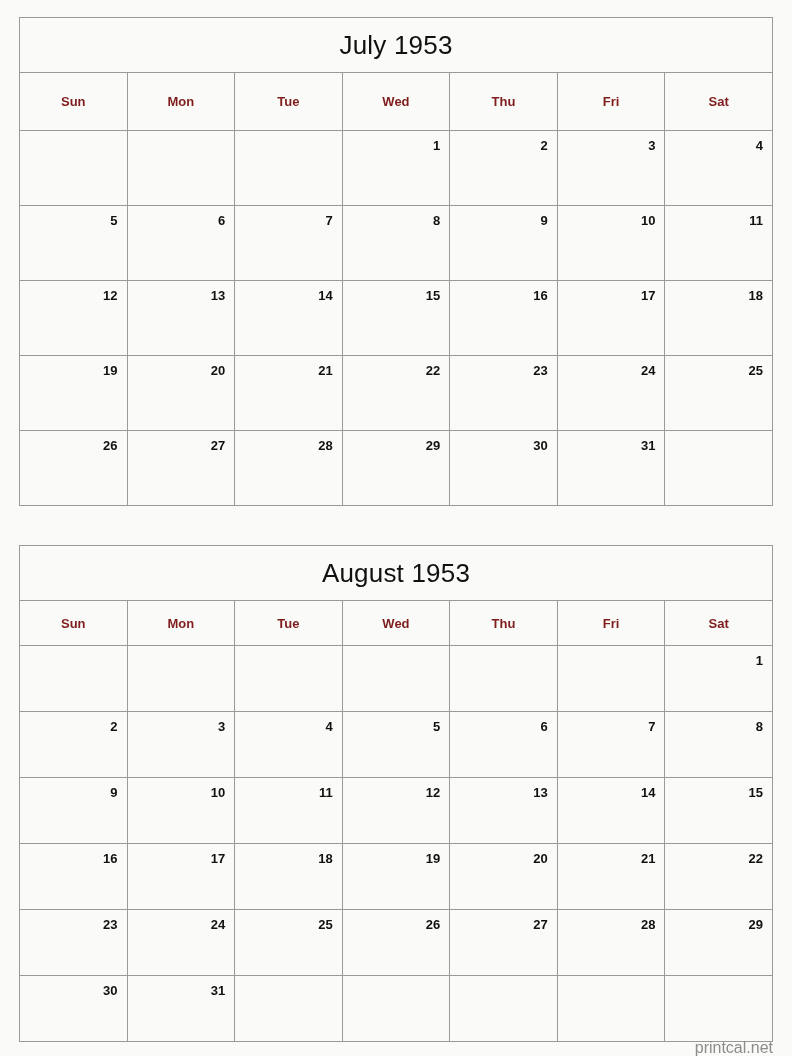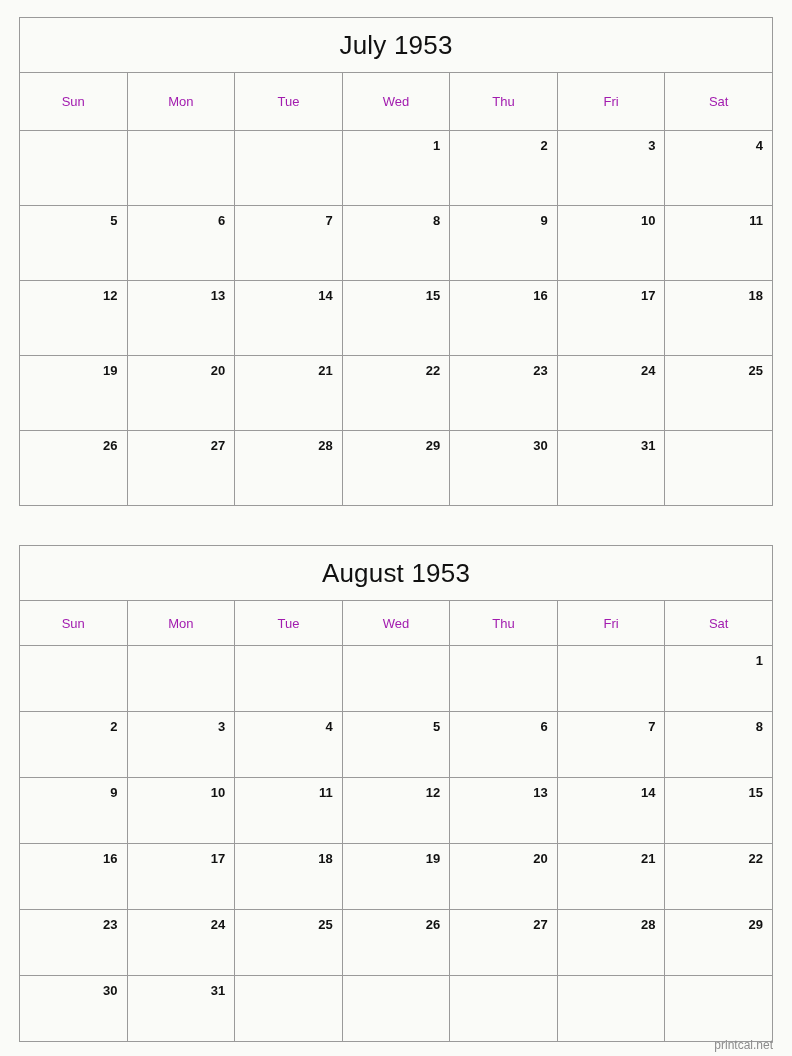--- a/index.html
+++ b/index.html
@@ -60,22 +60,22 @@
     color: #111111;
     line-height: 1;
     font-family: "Liberation Sans", sans-serif;
   }
 
   
   .dow-cell {
     text-align: center;
     vertical-align: middle;
     font-size: 13px;
-    font-weight: normal;
-    color: #a21caf;
+    font-weight: bold;
+    color: #7f1d1d;
   }
   .cal--july .dow-cell { height: 57px; }
   .cal--august .dow-cell { height: 44px; }
 
   
   .day-cell {
     vertical-align: top;
     text-align: right;
     position: relative;
   }
@@ -95,21 +95,21 @@
     visibility: hidden;
   }
 
   
   .footer {
     position: absolute;
     right: 19px;
     top: 1038px;
     width: 754px;
     text-align: right;
-    font-size: 12px;
+    font-size: 16px;
     color: #8c8c8c;
     font-family: "Liberation Sans", sans-serif;
     line-height: 1.2;
   }
 </style>
 </head>
 <body>
 
 <div class="page">
 

